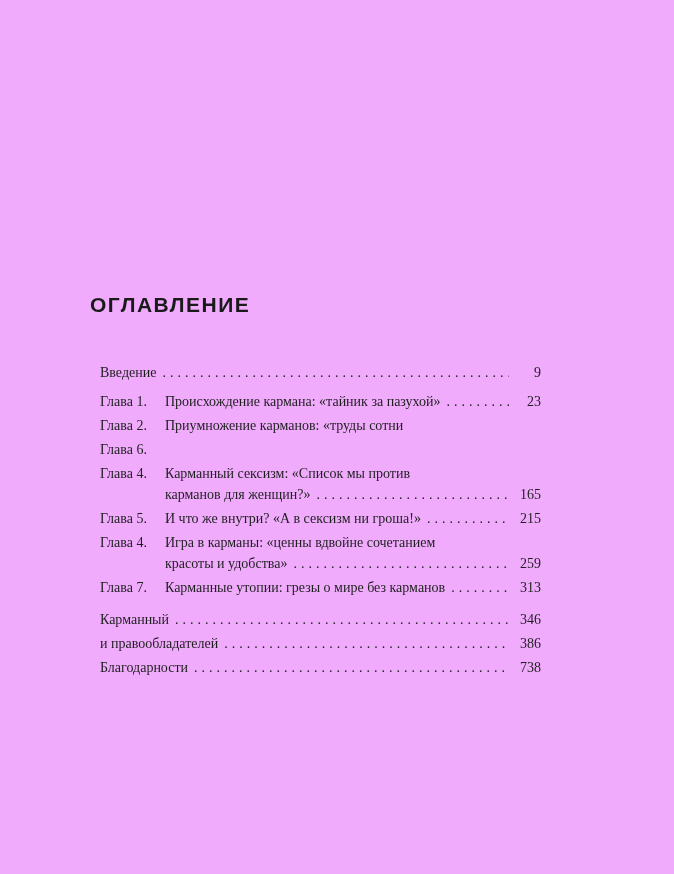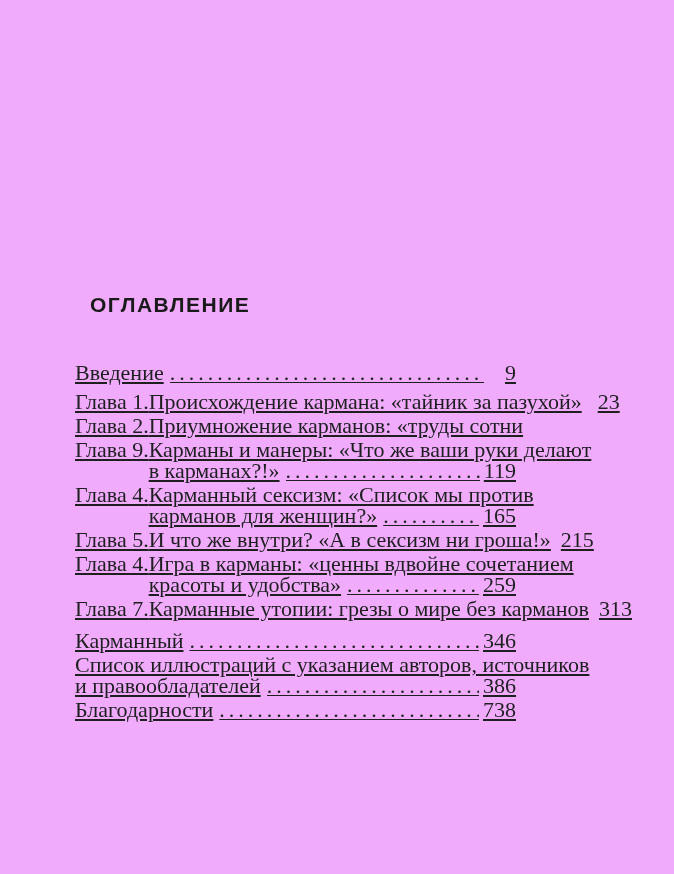--- a/index.html
+++ b/index.html
@@ -21,25 +21,24 @@
     margin: 0;
     font-family: "Liberation Sans", sans-serif;
     font-size: 21px;
     font-weight: 700;
     letter-spacing: 1.5px;
     color: #1a1a1a;
     line-height: 1;
   }
   .toc {
     position: absolute;
-    left: 75px; top: 362px;
+    left: 100px; top: 362px;
     width: 441px;
-    font-size: 22px;
+    font-size: 14px;
     color: #1f1f1f;
-    text-decoration: underline;
   }
   .toc-group { display: block; }
   .toc-group.group-intro { margin-bottom: 8px; }
   .toc-group.group-back  { margin-top: 11px; }
   .entry { display: flex; margin-bottom: 3px; }
   .entry .label {
     flex: 0 0 65px;
     line-height: 21px;
     white-space: nowrap;
   }
@@ -103,31 +102,21 @@
         </div>
         <div class="entry">
           <span class="label">Глава 2.</span>
           <div class="body">
             <div class="line">
               <span class="txt">Приумножение карманов: «труды сотни</span>
             </div>
           </div>
         </div>
         <div class="entry">
-          <span class="label">Глава 9.</span>
-          <div class="body">
-            <div class="line">
-              <span class="txt">Карманы и манеры: «Что же ваши руки делают</span>
-            </div>
-            <div class="line">
-              <span class="txt">в карманах?!»</span>
-              <span class="leader"></span>
-              <span class="pagenum">119</span>
-            </div>
-          </div>
+          <span class="label">Глава 6.</span>
         </div>
         <div class="entry">
           <span class="label">Глава 4.</span>
           <div class="body">
             <div class="line">
               <span class="txt">Карманный сексизм: «Список мы против</span>
             </div>
             <div class="line">
               <span class="txt">карманов для женщин?»</span>
               <span class="leader"></span>
@@ -175,23 +164,20 @@
             <div class="line">
               <span class="txt">Карманный</span>
               <span class="leader"></span>
               <span class="pagenum">346</span>
             </div>
           </div>
         </div>
         <div class="entry">
           <div class="body">
             <div class="line">
-              <span class="txt">Список иллюстраций с указанием авторов, источников</span>
-            </div>
-            <div class="line">
               <span class="txt">и правообладателей</span>
               <span class="leader"></span>
               <span class="pagenum">386</span>
             </div>
           </div>
         </div>
         <div class="entry">
           <div class="body">
             <div class="line">
               <span class="txt">Благодарности</span>

